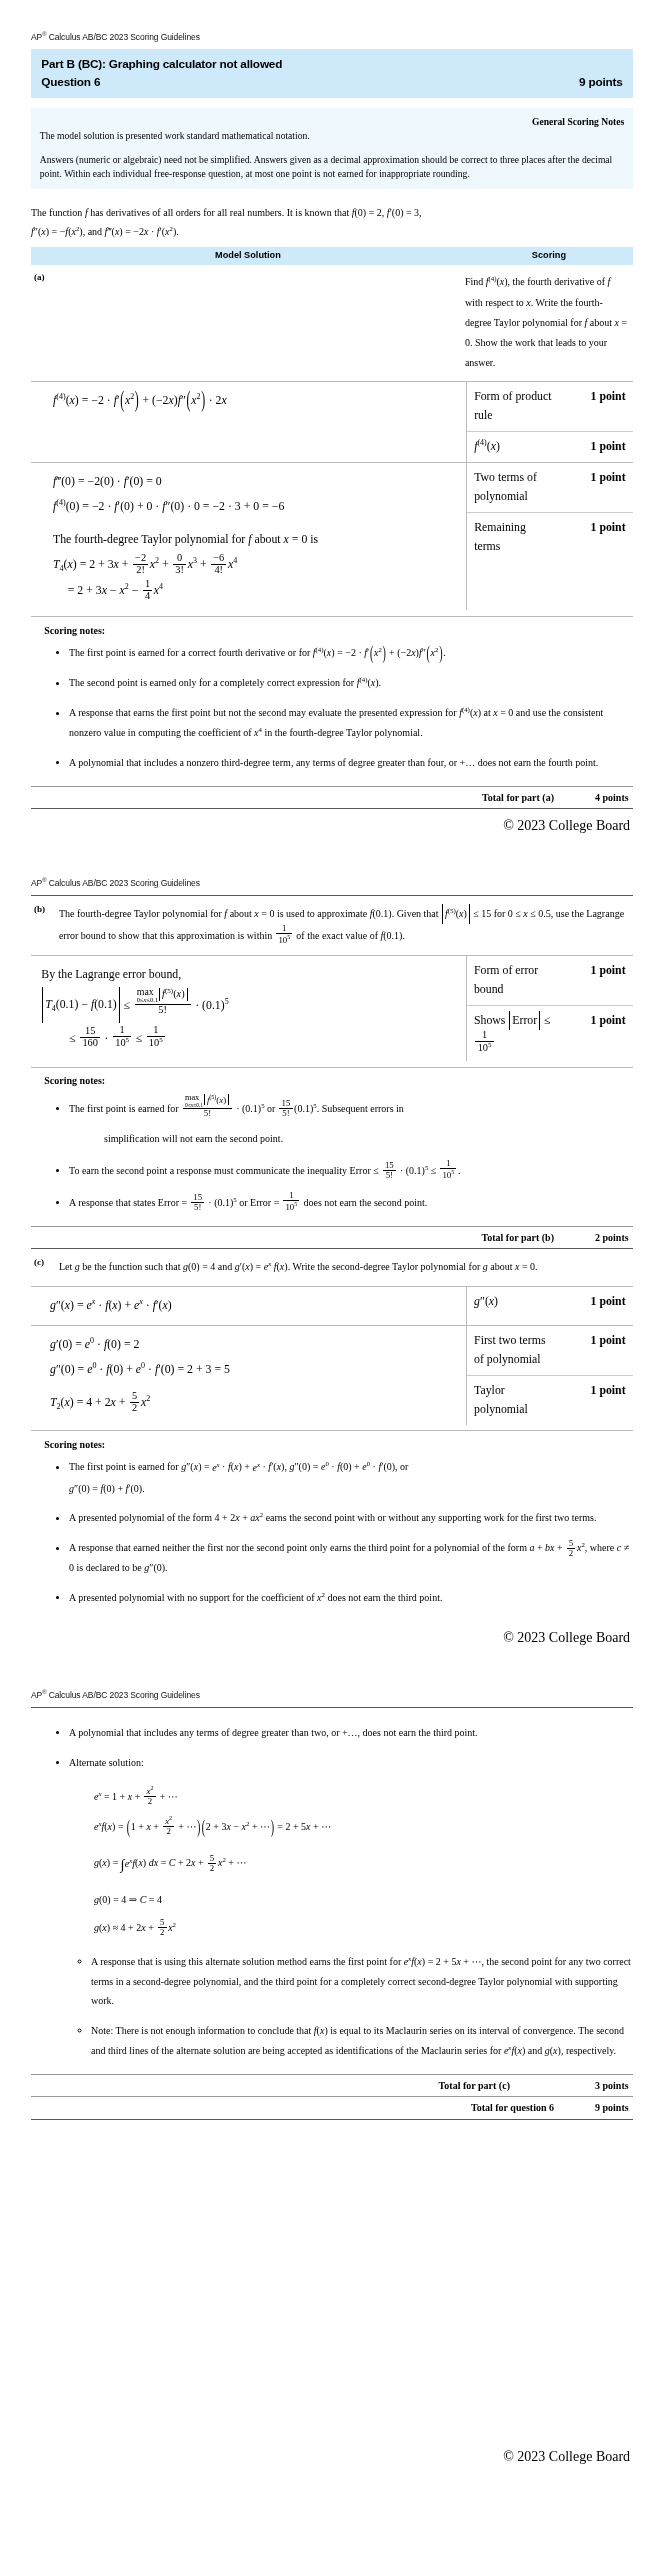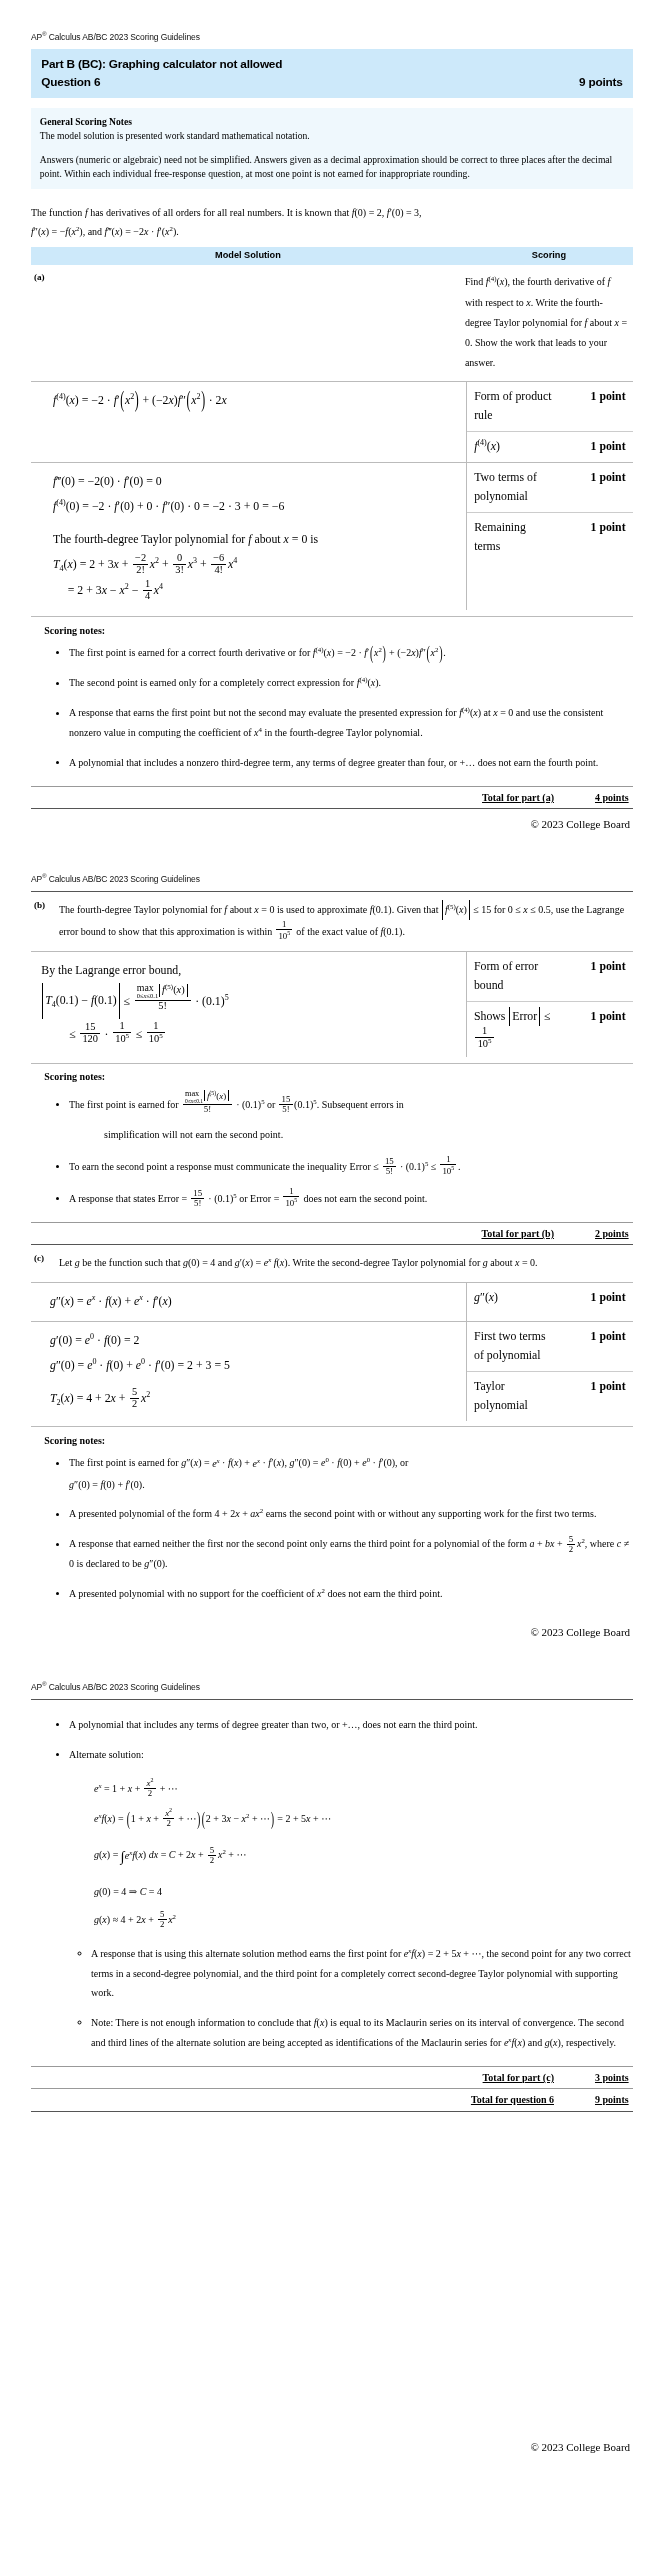--- a/index.html
+++ b/index.html
@@ -52,21 +52,21 @@
     letter-spacing: -0.2px;
   }
 
   .gsn-box {
     background: #eff8fd;
     padding: 6.6px 8.8px 8.8px 8.8px;
     margin-top: 10.3px;
     font-size: 9.6px;
     line-height: 1.45;
   }
-  .gsn-box .gsn-title { font-weight: bold; }
+  .gsn-box .gsn-title { font-weight: bold; text-align: right; }
   .gsn-box p { margin: 0; }
   .gsn-box p.spaced { margin-top: 10.3px; }
 
   .stem {
     margin-top: 13.3px;
     font-size: 10px;
     line-height: 1.9;
   }
 
   
@@ -142,28 +142,27 @@
 
   .total-row {
     display: flex;
     justify-content: flex-end;
     align-items: baseline;
     border-top: 0.7px solid #999;
     border-bottom: 1.8px solid #555;
     padding: 5.2px 4.4px 5.2px 0;
     font-weight: bold;
     font-size: 10px;
-    text-decoration: underline;
   }
   .total-row .t-label { margin-right: 41px; }
-  .total-row.no-bottom { border-bottom: none; }
+  .total-row.no-bottom { border-bottom: none; gap: 44px; }
 
   .copyright {
     text-align: right;
-    font-size: 11px;
+    font-size: 14px;
     margin-top: 8.8px;
     padding-right: 2.9px;
   }
   .copyright.far { margin-top: 19px; }
 
   .page-rule { border-top: 1.8px solid #555; margin-top: 5.9px; }
   i, .it { font-style: italic; }
   sup { font-size: 0.68em; vertical-align: super; }
   sub { font-size: 0.68em; vertical-align: sub; }
   .frac {
@@ -349,21 +348,21 @@
 
   <div class="grid">
     <div class="grid-left" style="padding-left:10.3px">
       <span class="eqline">By the Lagrange error bound,</span>
       <span class="eqline" style="line-height:3.0">
         <span class="absbar"><i>T</i><sub>4</sub>(0.1) − <i>f</i>(0.1)</span> ≤
         <span class="frac bigfrac"><span class="num"><span class="maxsub"><span class="mx">max</span><span class="rng">0≤<i>x</i>≤0.1</span></span><span class="absbar"><i>f</i><sup>(5)</sup>(<i>x</i>)</span></span><span class="den">5!</span></span>
         · (0.1)<sup>5</sup>
       </span>
       <span class="eqline indent1" style="line-height:2.6">
-        ≤ <span class="frac bigfrac"><span class="num">15</span><span class="den">120</span></span> ·
+        ≤ <span class="frac bigfrac"><span class="num">15</span><span class="den">160</span></span> ·
         <span class="frac bigfrac"><span class="num">1</span><span class="den">10<sup>5</sup></span></span> ≤
         <span class="frac bigfrac"><span class="num">1</span><span class="den">10<sup>5</sup></span></span>
       </span>
     </div>
     <div class="grid-right">
       <div class="score-row">
         <span>Form of error bound</span>
         <span class="pts">1 point</span>
       </div>
       <div class="score-row">

